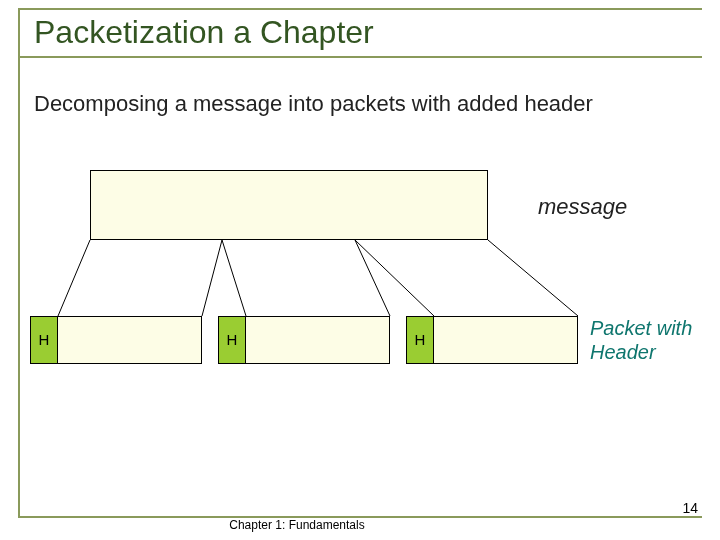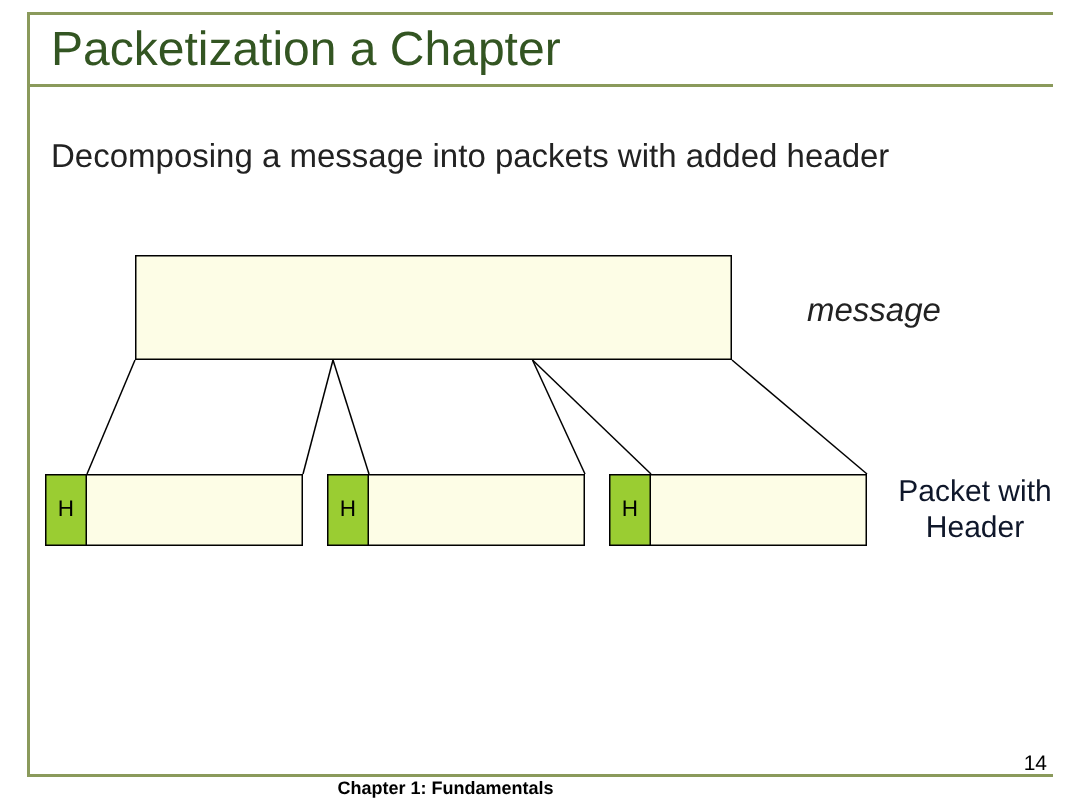--- a/index.html
+++ b/index.html
@@ -96,40 +96,40 @@
   }
   .h1 { left: 30px; }
   .h2 { left: 218px; }
   .h3 { left: 406px; }
   .packet-label {
     position: absolute;
     left: 590px;
     top: 316px;
     width: 120px;
     font-size: 20px;
-    color: #0f172a;
-    text-align: center;
+    font-style: italic;
+    color: #0f766e;
     line-height: 1.2;
   }
   .connector-svg {
     position: absolute;
     left: 0;
     top: 0;
     width: 720px;
     height: 540px;
     pointer-events: none;
   }
   .footer-center {
     position: absolute;
     bottom: 8px;
     left: 0;
     width: 594px;
     text-align: center;
     font-size: 12px;
-    font-weight: bold;
+    font-weight: normal;
     color: #000;
   }
   .footer-page {
     position: absolute;
     bottom: 24px;
     right: 22px;
     font-size: 14px;
     color: #000;
   }
 </style>

